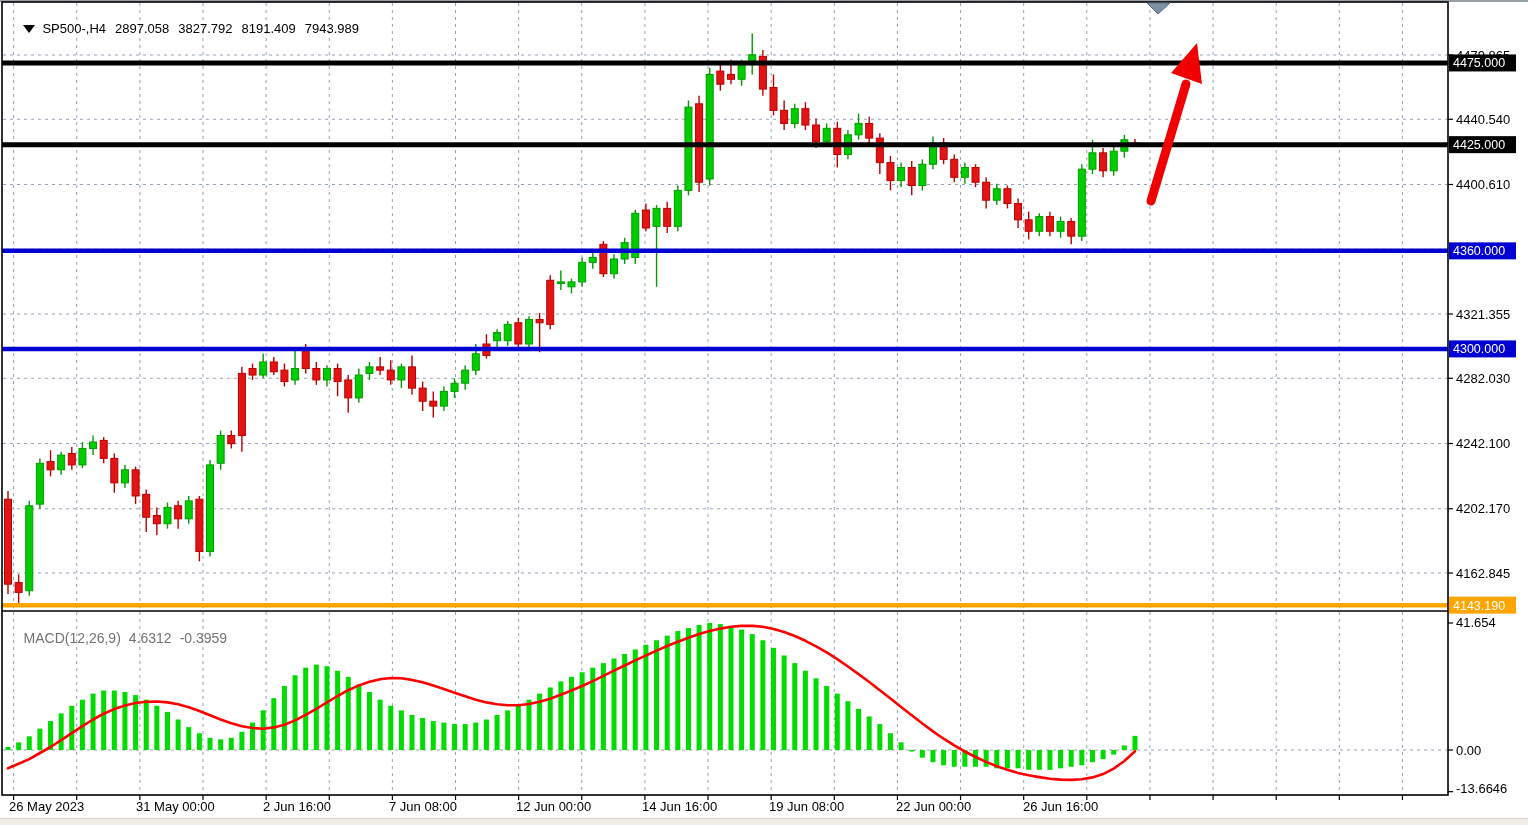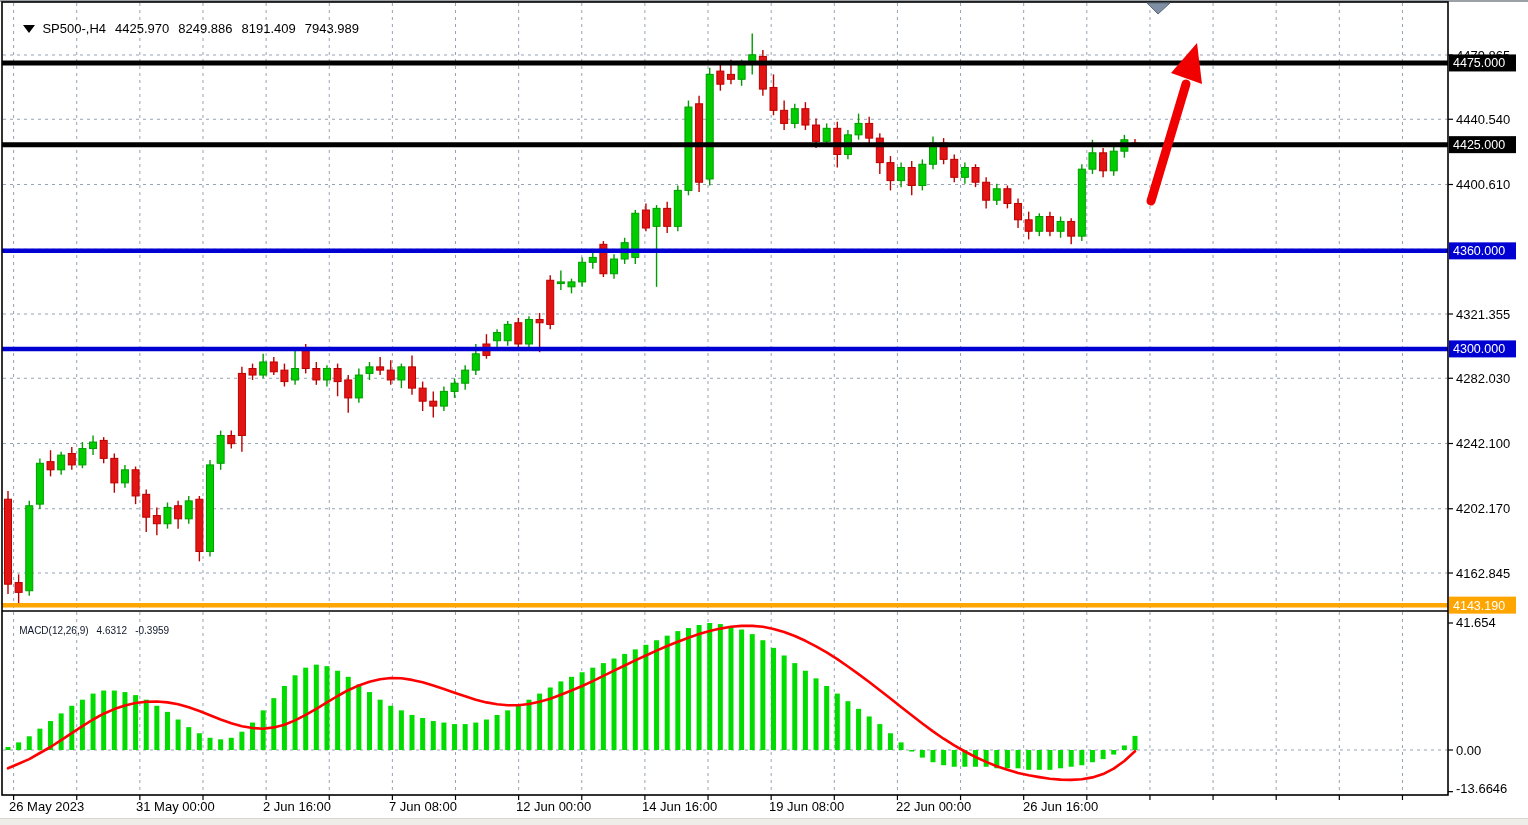--- a/index.html
+++ b/index.html
@@ -5,34 +5,34 @@
   html,body{margin:0;padding:0;background:#ffffff;}
   #win{position:relative;width:1528px;height:825px;background:#ffffff;overflow:hidden;
        font-family:"Liberation Sans","DejaVu Sans",sans-serif;}
   #topstrip{position:absolute;left:0;top:0;width:1528px;height:2px;background:#9aa0a6;}
   #botstrip{position:absolute;left:0;top:818px;width:1528px;height:7px;background:#efede7;border-top:1px solid #d9d6cf;}
   #chart-svg{position:absolute;left:0;top:0;}
   #titlebar{position:absolute;left:9px;top:6px;font-size:13px;color:#000;white-space:pre;z-index:5;}
   #titlebar .tri{display:inline-block;width:0;height:0;border-left:6px solid transparent;
        border-right:6px solid transparent;border-top:8px solid #000;margin-right:7px;}
   #titlebar span.v{margin-right:9px;}
-  #macdlabel{position:absolute;left:8px;top:614px;font-size:10px;color:#0f172a;white-space:pre;z-index:5;}
+  #macdlabel{position:absolute;left:8px;top:614px;font-size:14px;color:#737373;white-space:pre;z-index:5;}
   #macdlabel span.v{margin-left:8px;}
   .axis-text{font-size:13px;fill:#000;}
   .badge-text{font-size:12.5px;fill:#fff;}
   .time-text{font-size:13px;fill:#000;}
 </style>
 </head>
 <body>
 
 <div id="win">
   <div id="topstrip"></div>
 
   <div id="titlebar">
-    <span class="tri"></span><span class="v">SP500-,H4</span><span class="v">4425.970</span><span class="v">8249.886</span><span class="v">8191.409</span><span class="v">7943.989</span>
+    <span class="tri"></span><span class="v">SP500-,H4</span><span class="v">2897.058</span><span class="v">3827.792</span><span class="v">8191.409</span><span class="v">7943.989</span>
   </div>
 
   <div id="macdlabel">
     <span>MACD(12,26,9)</span><span class="v">4.6312</span><span class="v">-0.3959</span>
   </div>
 
   <svg id="chart-svg" width="1528" height="825">
     <g id="g-grid">
         <line x1="13.6" y1="3" x2="13.6" y2="794" stroke="#95A3B5" stroke-width="1" stroke-dasharray="3,4"></line>
         <line x1="76.73" y1="3" x2="76.73" y2="794" stroke="#95A3B5" stroke-width="1" stroke-dasharray="3,4"></line>

